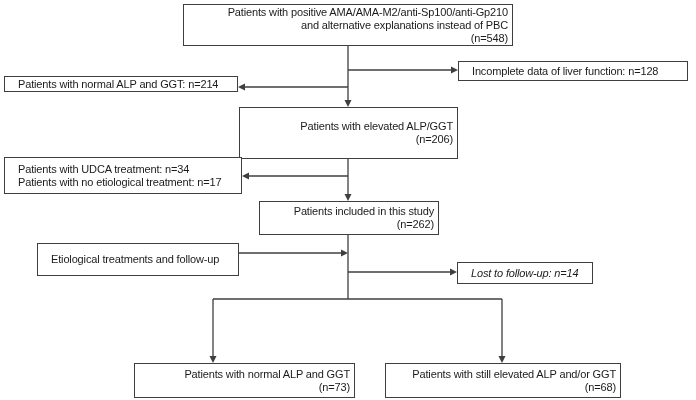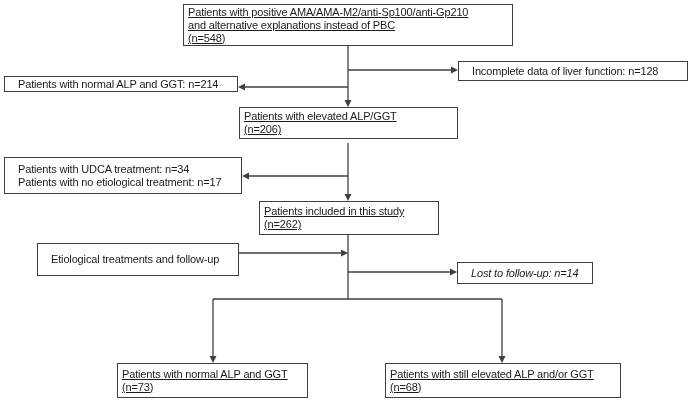--- a/index.html
+++ b/index.html
@@ -28,21 +28,21 @@
     box-sizing: border-box;
     border: 1px solid #3f3f3f;
     background: #ffffff;
     font-size: 11px;
     line-height: 13px;
     letter-spacing: -0.15px;
     display: flex;
     flex-direction: column;
     justify-content: center;
   }
-  .box.center { text-align: left; padding: 1px 4px; text-decoration: underline; }
+  .box.center { text-align: right; padding: 1px 4px; }
   .box.left   { text-align: left;   padding: 1px 4px 1px 13px; }
   .line { white-space: nowrap; }
   .box.center .line { white-space: normal; }
   .box.center .line.nw { white-space: nowrap; }
 </style>
 </head>
 <body>
 
 <div class="stage">
 
@@ -109,21 +109,21 @@
   </div>
 
   <div class="box left" style="left:458px; top:61px; width:230px; height:20px;">
     <div class="line">Incomplete data of liver function: n=128</div>
   </div>
 
   <div class="box left" style="left:4px; top:76px; width:234px; height:16px;">
     <div class="line">Patients with normal ALP and GGT: n=214</div>
   </div>
 
-  <div class="box center" style="left:239px; top:107px; width:219px; height:32px;">
+  <div class="box center" style="left:239px; top:107px; width:219px; height:52px;">
     <div class="line nw">Patients with elevated ALP/GGT</div>
     <div class="line nw">(n=206)</div>
   </div>
 
   <div class="box left" style="left:4px; top:157px; width:238px; height:37px;">
     <div class="line">Patients with UDCA treatment: n=34</div>
     <div class="line">Patients with no etiological treatment: n=17</div>
   </div>
 
   <div class="box center" style="left:259px; top:201px; width:180px; height:34px;">
@@ -132,21 +132,21 @@
   </div>
 
   <div class="box left" style="left:37px; top:243px; width:202px; height:33px;">
     <div class="line">Etiological treatments and follow-up</div>
   </div>
 
   <div class="box left" style="left:457px; top:262px; width:136px; height:22px;font-style:italic;">
     <div class="line">Lost to follow-up: n=14</div>
   </div>
 
-  <div class="box center" style="left:117px; top:363px; width:191px; height:35px;">
+  <div class="box center" style="left:134px; top:363px; width:221px; height:35px;">
     <div class="line nw">Patients with normal ALP and GGT</div>
     <div class="line nw">(n=73)</div>
   </div>
 
   <div class="box center" style="left:385px; top:363px; width:236px; height:35px;">
     <div class="line nw">Patients with still elevated ALP and/or GGT</div>
     <div class="line nw">(n=68)</div>
   </div>
 
 </div>

